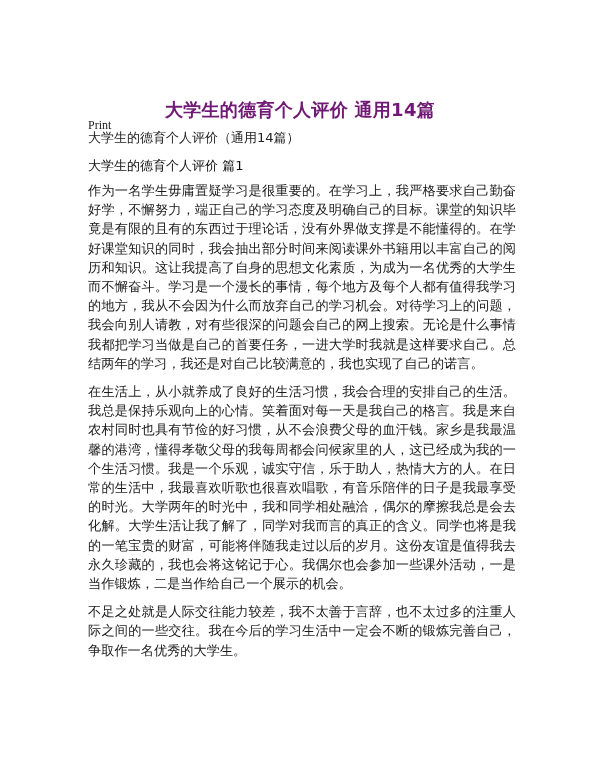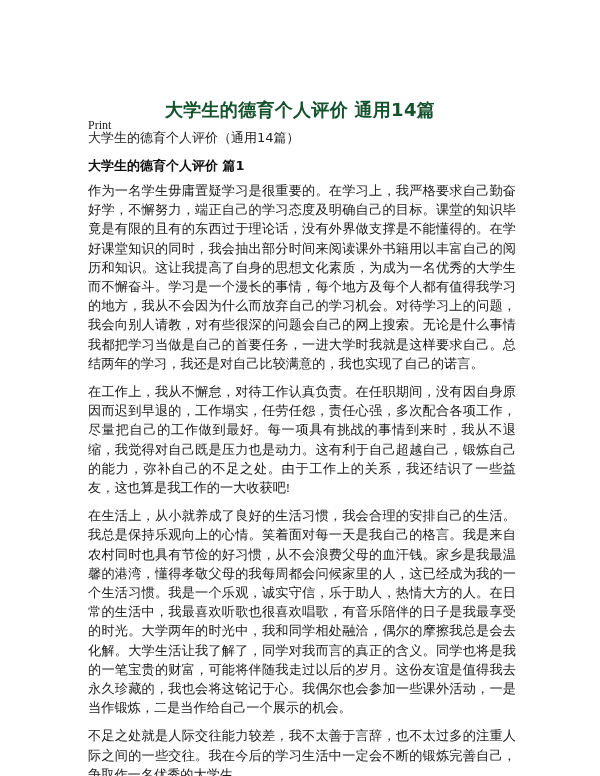--- a/index.html
+++ b/index.html
@@ -1,32 +1,31 @@
 <!DOCTYPE html>
 <html><head>
   <meta charset="utf-8">
   <style>
     html, body { margin: 0; padding: 0; background: #ffffff; }
     body { width: 600px; height: 776px; position: relative; overflow: hidden; color: #111; }
     .page { position: absolute; left: 0; top: 0; width: 600px; height: 776px; }
     .print { position: absolute; left: 88px; top: 70px; font-family: "Liberation Serif", serif; font-size: 12px; color: #222; margin-top: 48px; }
-    .title { position: absolute; left: 0; width: 600px; top: 98px; text-align: center; font-family: "DejaVu Sans", sans-serif; font-size: 18px; font-weight: bold; color: #14532d; letter-spacing: 0.3px; }
+    .title { position: absolute; left: 0; width: 600px; top: 98px; text-align: center; font-family: "DejaVu Sans", sans-serif; font-size: 18px; font-weight: bold; color: #701a75; letter-spacing: 0.3px; }
     .subtitle { position: absolute; left: 88px; top: 129px; font-family: "DejaVu Sans", sans-serif; font-size: 13px; color: #222; text-align: center; }
-    .section-heading { position: absolute; left: 88px; top: 157px; font-family: "DejaVu Sans", sans-serif; font-size: 13px; font-weight: bold; color: #111; }
+    .section-heading { position: absolute; left: 88px; top: 157px; font-family: "DejaVu Sans", sans-serif; font-size: 13px; font-weight: normal; color: #111; }
     .body { position: absolute; left: 88px; top: 181px; width: 428px; font-family: "DejaVu Sans", sans-serif; font-size: 13.2px; line-height: 19.2px; color: #1a1a1a; }
     .body p { margin: 0 0 9px 0; text-align: justify; word-break: break-all; font-family: Liberation Serif, serif; }
   </style>
 </head>
 <body>
 
 <div class="page">
   <div class="print">Print</div>
   <div class="title">大学生的德育个人评价  通用14篇</div>
   <div class="subtitle">大学生的德育个人评价（通用14篇）</div>
   <div class="section-heading">大学生的德育个人评价 篇1</div>
   <div class="body">
     <p>作为一名学生毋庸置疑学习是很重要的。在学习上，我严格要求自己勤奋好学，不懈努力，端正自己的学习态度及明确自己的目标。课堂的知识毕竟是有限的且有的东西过于理论话，没有外界做支撑是不能懂得的。在学好课堂知识的同时，我会抽出部分时间来阅读课外书籍用以丰富自己的阅历和知识。这让我提高了自身的思想文化素质，为成为一名优秀的大学生而不懈奋斗。学习是一个漫长的事情，每个地方及每个人都有值得我学习的地方，我从不会因为什么而放弃自己的学习机会。对待学习上的问题，我会向别人请教，对有些很深的问题会自己的网上搜索。无论是什么事情我都把学习当做是自己的首要任务，一进大学时我就是这样要求自己。总结两年的学习，我还是对自己比较满意的，我也实现了自己的诺言。</p>
-    <p>在工作上，我从不懈怠，对待工作认真负责。在任职期间，没有因自身原因而迟到早退的，工作塌实，任劳任怨，责任心强，多次配合各项工作，尽量把自己的工作做到最好。每一项具有挑战的事情到来时，我从不退缩，我觉得对自己既是压力也是动力。这有利于自己超越自己，锻炼自己的能力，弥补自己的不足之处。由于工作上的关系，我还结识了一些益友，这也算是我工作的一大收获吧!</p>
     <p>在生活上，从小就养成了良好的生活习惯，我会合理的安排自己的生活。我总是保持乐观向上的心情。笑着面对每一天是我自己的格言。我是来自农村同时也具有节俭的好习惯，从不会浪费父母的血汗钱。家乡是我最温馨的港湾，懂得孝敬父母的我每周都会问候家里的人，这已经成为我的一个生活习惯。我是一个乐观，诚实守信，乐于助人，热情大方的人。在日常的生活中，我最喜欢听歌也很喜欢唱歌，有音乐陪伴的日子是我最享受的时光。大学两年的时光中，我和同学相处融洽，偶尔的摩擦我总是会去化解。大学生活让我了解了，同学对我而言的真正的含义。同学也将是我的一笔宝贵的财富，可能将伴随我走过以后的岁月。这份友谊是值得我去永久珍藏的，我也会将这铭记于心。我偶尔也会参加一些课外活动，一是当作锻炼，二是当作给自己一个展示的机会。</p>
     <p>不足之处就是人际交往能力较差，我不太善于言辞，也不太过多的注重人际之间的一些交往。我在今后的学习生活中一定会不断的锻炼完善自己，争取作一名优秀的大学生。</p>
 
   </div>
 </div>
 
 </body></html>

